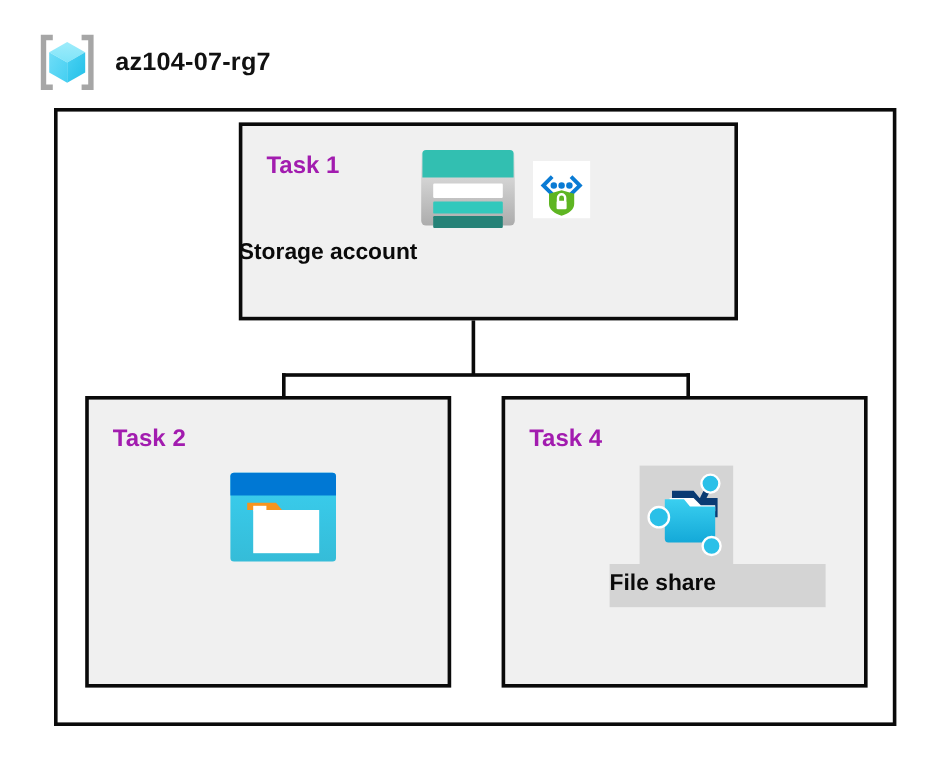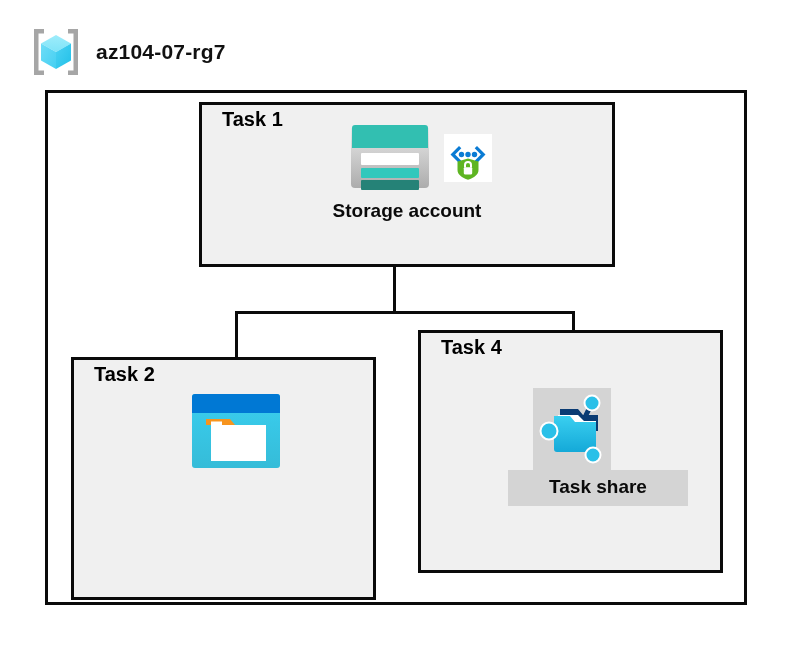--- a/index.html
+++ b/index.html
@@ -53,41 +53,41 @@
   }
 
   
   .task-box {
     position: absolute;
     background: #f0f0f0;
     border: 3px solid #0a0a0a;
     box-sizing: border-box;
   }
   #task1-box { left: 199px; top: 102px; width: 416px; height: 165px; }
-  #task2-box { left: 71px;  top: 330px; width: 305px; height: 243px; margin-top: 27px; }
+  #task2-box { left: 71px;  top: 330px; width: 305px; height: 243px; }
   #task3-box { left: 418px; top: 330px; width: 305px; height: 243px; }
 
   .task-label {
     position: absolute;
     left: 20px;
-    top: 3px;
+    top: 22px;
     font-size: 20px;
     font-weight: bold;
-    color: #000000;
+    color: #a21caf;
     white-space: nowrap;
   }
 
   
   .node-label {
     position: absolute;
     font-size: 19px;
     font-weight: bold;
     color: #0a0a0a;
     white-space: nowrap;
-    text-align: center;
+    text-align: left;
   }
   #storage-label {
     left: 199px;
     top: 200px;
     width: 416px;
   }
   #blob-label {
     left: 71px;
     top: 482px;
     width: 305px;
@@ -261,15 +261,15 @@
       <path d="M22 24 h20 l6 6 h12 v5 h-38 Z" fill="#FFFFFF"></path>
 
       <path d="M18 25 h16 l5 6 h21 v27 a3 3 0 0 1 -3 3 h-36 a3 3 0 0 1 -3 -3 Z" fill="url(#fsFolder)"></path>
 
       <circle cx="56" cy="12" r="7.5" fill="#2AC0E8" stroke="#FFFFFF" stroke-width="2"></circle>
       <circle cx="13" cy="40" r="8.5" fill="#2AC0E8" stroke="#FFFFFF" stroke-width="2"></circle>
       <circle cx="57" cy="64" r="7.5" fill="#2AC0E8" stroke="#FFFFFF" stroke-width="2"></circle>
     </svg>
   </span>
 
-  <span class="node-label" id="fileshare-label">Task share</span>
+  <span class="node-label" id="fileshare-label">File share</span>
 
 </div>
 
 </body></html>

